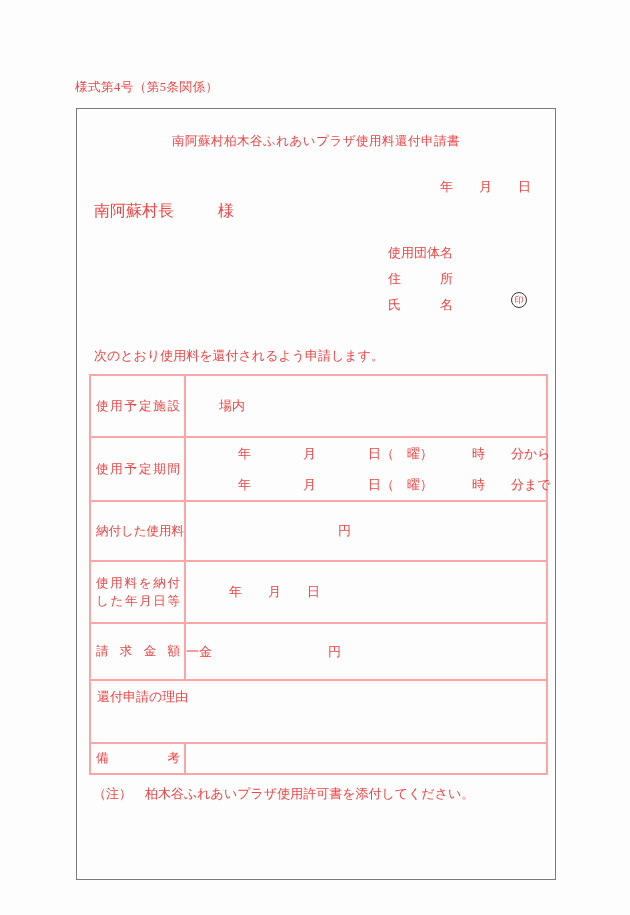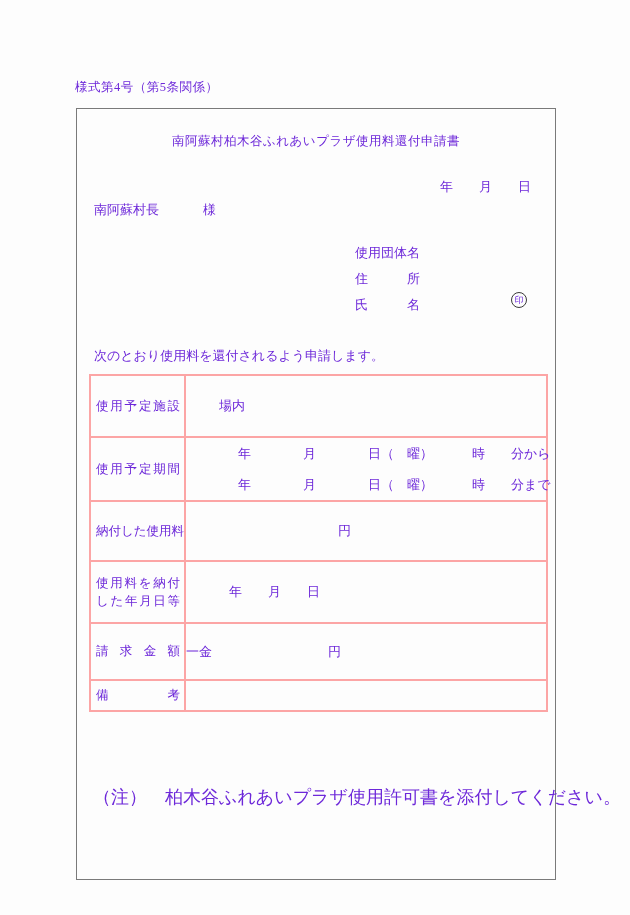--- a/index.html
+++ b/index.html
@@ -3,21 +3,21 @@
 <meta charset="utf-8">
 <style>
   * { margin: 0; padding: 0; box-sizing: border-box; }
   html, body { background: #ffffff; }
   .page {
     position: relative;
     width: 630px;
     height: 915px;
     background: #fdfdfd;
     font-family: "Liberation Serif", "DejaVu Serif", serif;
-    color: #6d28d9;
+    color: #ef4444;
     overflow: hidden;
   }
   .form-number {
     position: absolute;
     left: 75px;
     top: 79px;
     font-size: 12.5px;
     letter-spacing: 0.5px;
   }
   .outer-box {
@@ -41,30 +41,30 @@
   .date-line {
     position: absolute;
     top: 69px;
     right: 24px;
     font-size: 13px;
   }
   .addressee-line {
     position: absolute;
     top: 92px;
     left: 17px;
-    font-size: 13px;
+    font-size: 16px;
   }
   .honorific { margin-left: 44px; }
   .sig-block {
     position: absolute;
     top: 131px;
     left: 278px;
     font-size: 13px;
   }
-  .sig-line { line-height: 26px; height: 26px; white-space: nowrap; }
+  .sig-line { line-height: 26px; height: 26px; white-space: nowrap; margin-left: 33px; }
   .seal {
     position: absolute;
     top: 183px;
     left: 434px;
     width: 16px;
     height: 16px;
     border: 1px solid #3a3a3a;
     border-radius: 50%;
     display: flex;
     align-items: center;
@@ -121,21 +121,21 @@
   td.reason {
     vertical-align: top;
     padding: 7px 6px 0 6px;
     font-size: 13px;
     text-align: left;
   }
   .note {
     position: absolute;
     top: 676px;
     left: 16px;
-    font-size: 18px;
+    font-size: 13px;
     white-space: nowrap;
   }
 </style>
 </head>
 <body>
 
 <div class="page">
 
   <div class="form-number">様式第4号（第5条関係）</div>
 
@@ -188,20 +188,23 @@
             <div class="lbl-line">した年月日等</div>
           </td>
           <td class="val val-paiddate">年　　月　　日</td>
         </tr>
         <tr class="r5">
           <td class="lbl">請求金額</td>
           <td class="val val-claim">
             <span>一金</span><span class="claim-yen">円</span>
           </td>
         </tr>
+        <tr class="r6">
+          <td class="reason" colspan="2">還付申請の理由</td>
+        </tr>
         <tr class="r7">
           <td class="lbl">備考</td>
           <td class="val"></td>
         </tr>
       </tbody>
     </table>
 
     <div class="note">（注）　柏木谷ふれあいプラザ使用許可書を添付してください。</div>
 
   </div>

